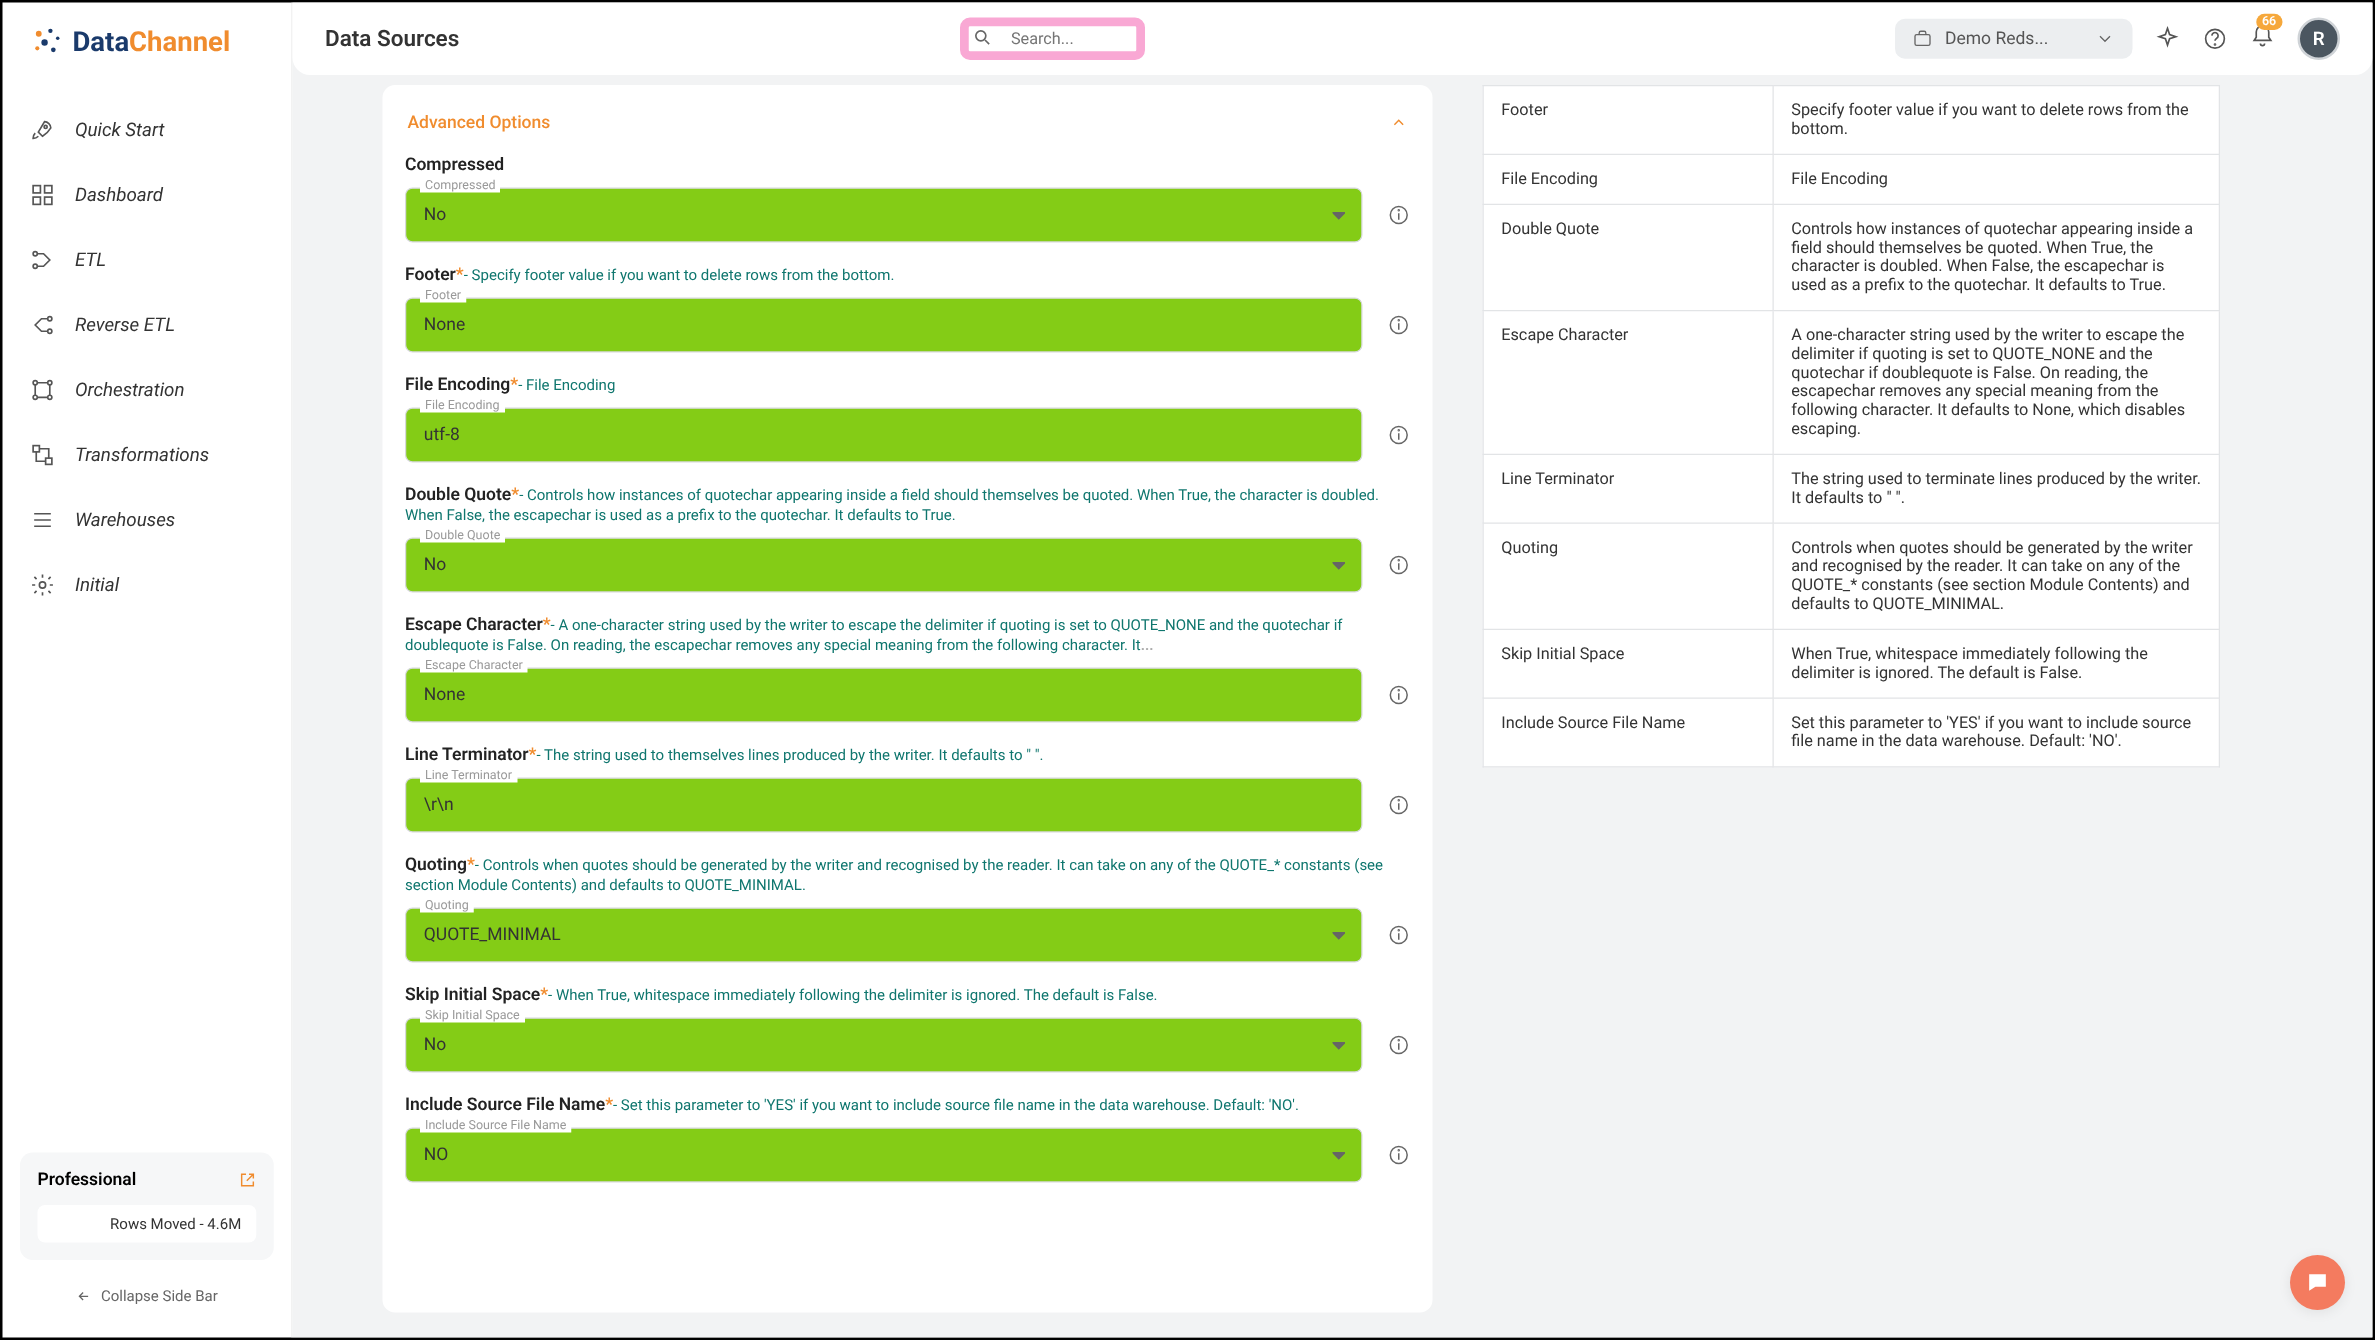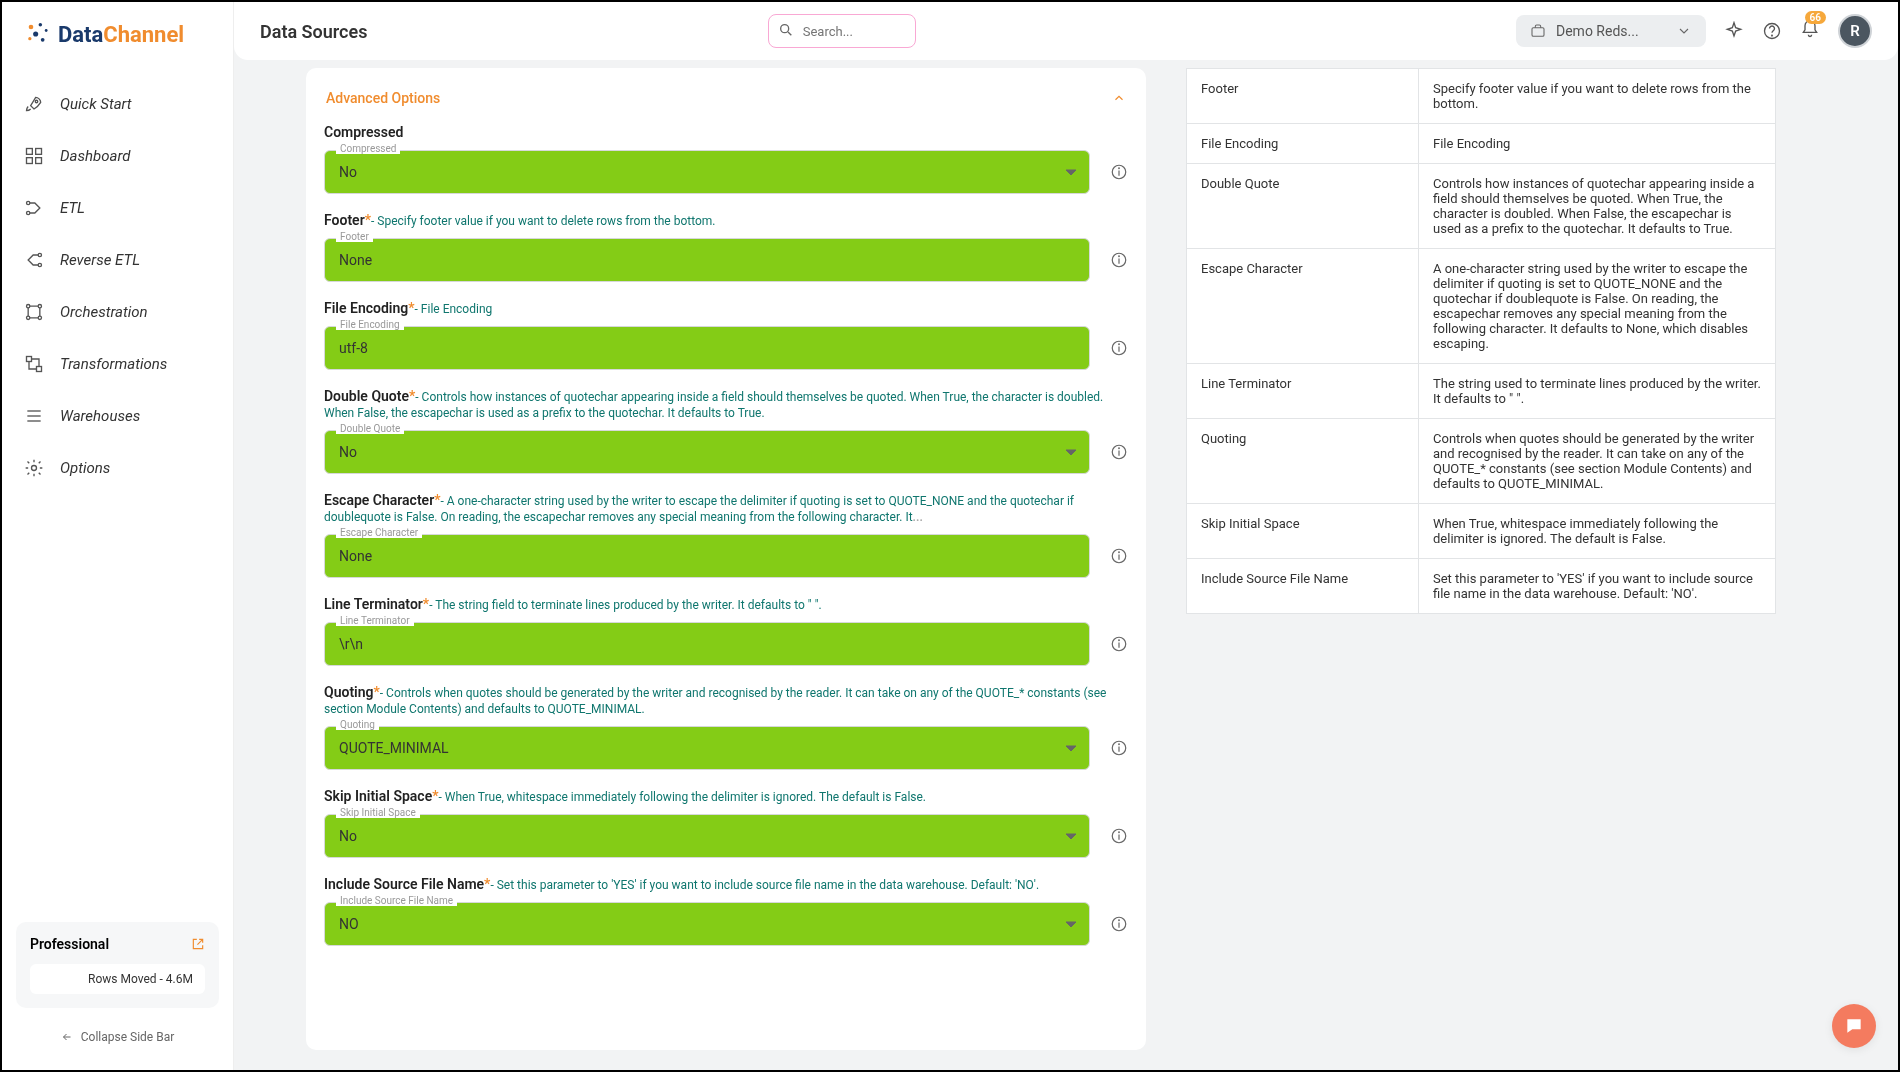--- a/index.html
+++ b/index.html
@@ -17,21 +17,21 @@
 .plan-name { font-weight: 600; font-size: 14px; display: flex; justify-content: space-between; align-items: center; }
 .plan-name svg { width: 14px; height: 14px; stroke: #f08c2e; fill: none; stroke-width: 2; }
 .plan-sub { background: #fff; margin-top: 12px; border-radius: 6px; padding: 8px 12px; font-size: 12px; text-align: right; color: #333; }
 .collapse { display: flex; align-items: center; gap: 8px; font-size: 12px; color: #666; padding: 8px 22px; justify-content: center; }
 .collapse svg { width: 12px; height: 12px; stroke: #666; fill: none; stroke-width: 2; }
 
 .main { flex: 1; display: flex; flex-direction: column; background: #f2f3f4; }
 .topbar { background: #fff; border-radius: 0 0 14px 14px; height: 58px; display: flex; align-items: center; padding: 0 26px; margin: 0 0 8px 0; }
 .page-title { font-size: 18px; font-weight: 600; color: #333; }
 .search-wrap { margin-left: auto; margin-right: auto; position: relative; left: -100px; }
-.search-input { width: 148px; height: 34px; border: 1px solid #f9a8d4; border-radius: 8px; padding: 0 10px 0 34px; font-size: 13px; color: #888; }
+.search-input { width: 148px; height: 34px; border: 7px solid #f9a8d4; border-radius: 8px; padding: 0 10px 0 34px; font-size: 13px; color: #888; }
 .search-icon { position: absolute; left: 10px; top: 8px; width: 16px; height: 16px; stroke: #666; fill: none; stroke-width: 2; }
 .top-right { display: flex; align-items: center; gap: 18px; }
 .demo-select { display: flex; align-items: center; background: #eceef0; border-radius: 8px; padding: 8px 14px; font-size: 14px; color: #555; width: 190px; justify-content: space-between; }
 .demo-select .left { display: flex; align-items: center; gap: 10px; }
 .demo-select svg { width: 16px; height: 16px; stroke: #666; fill: none; stroke-width: 1.6; }
 .top-icon { width: 20px; height: 20px; stroke: #555; fill: none; stroke-width: 1.6; cursor: pointer; }
 .bell-wrap { position: relative; }
 .badge { position: absolute; top: -8px; right: -6px; background: #f6a83b; color: #fff; font-size: 10px; border-radius: 8px; padding: 1px 5px; font-weight: 600; }
 .avatar { width: 34px; height: 34px; border-radius: 50%; background: #4b5660; color: #fff; display: flex; align-items: center; justify-content: center; font-weight: 600; font-size: 15px; border: 2px solid #cfd3d7; }
 
@@ -133,21 +133,21 @@
             <line x1="4" y1="12" x2="20" y2="12"></line>
             <line x1="4" y1="18" x2="20" y2="18"></line>
           </svg>
           <span>Warehouses</span>
         </div>
       <div class="nav-item">
           <svg viewBox="0 0 24 24">
             <circle cx="12" cy="12" r="3"></circle>
             <path d="M12 2v3M12 19v3M4.2 4.2l2.1 2.1M17.7 17.7l2.1 2.1M2 12h3M19 12h3M4.2 19.8l2.1-2.1M17.7 6.3l2.1-2.1"></path>
           </svg>
-          <span>Options</span>
+          <span>Initial</span>
         </div>
     </nav>
     <div class="plan-card">
       <div class="plan-name">
           <span>Professional</span>
           <svg viewBox="0 0 24 24">
             <path d="M14 4h6v6M20 4l-9 9M10 4H4v16h16v-6"></path>
           </svg>
         </div>
       <div class="plan-sub">Rows Moved - 4.6M</div>
@@ -286,21 +286,21 @@
             </div>
             <svg class="info-icon" viewBox="0 0 24 24">
                 <circle cx="12" cy="12" r="9"></circle>
                 <line x1="12" y1="10" x2="12" y2="17"></line>
                 <circle cx="12" cy="7" r="0.5"></circle>
               </svg>
           </div>
         </div>
 
         <div class="field-block">
-          <div class="field-title"><span>Line Terminator</span><span class="req">*</span><span class="field-hint">- The string field to terminate lines produced by the writer. It defaults to " ".</span></div>
+          <div class="field-title"><span>Line Terminator</span><span class="req">*</span><span class="field-hint">- The string used to themselves lines produced by the writer. It defaults to " ".</span></div>
           <div class="field-row">
             <div class="field-input-wrap">
               <span class="float-label">Line Terminator</span>
               <input class="text-input" value="\r\n" style="">
             </div>
             <svg class="info-icon" viewBox="0 0 24 24">
                 <circle cx="12" cy="12" r="9"></circle>
                 <line x1="12" y1="10" x2="12" y2="17"></line>
                 <circle cx="12" cy="7" r="0.5"></circle>
               </svg>

